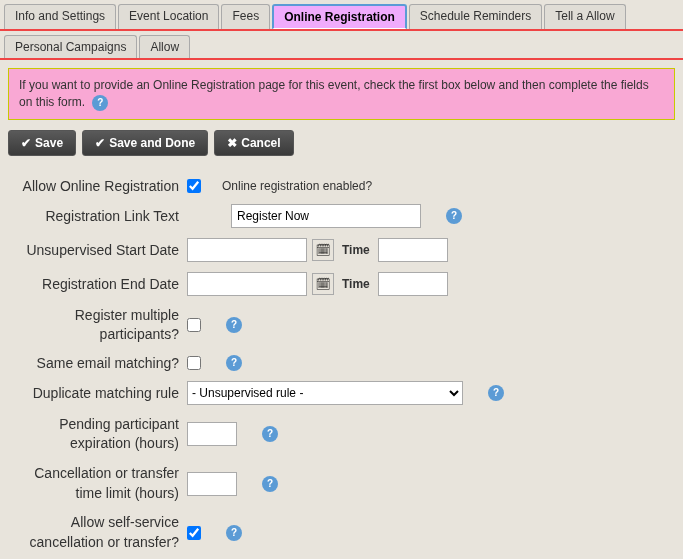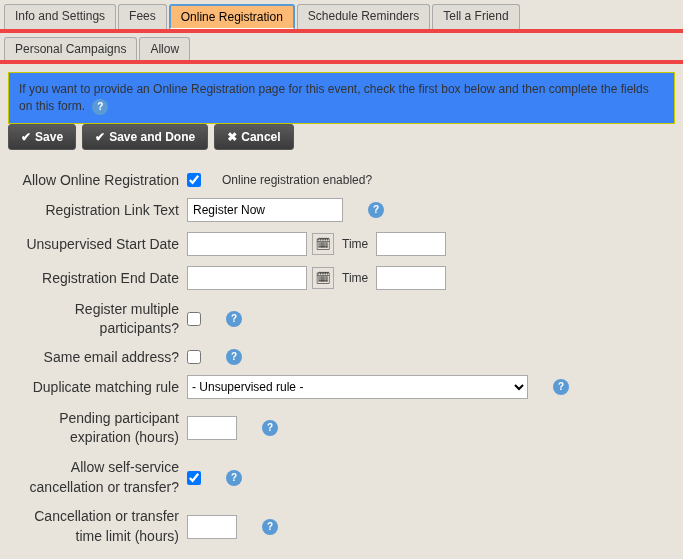--- a/index.html
+++ b/index.html
@@ -9,55 +9,56 @@
       background: #d4d0c8;
       width: 683px;
       min-height: 559px;
     }
 
     
     .tabs-row {
       display: flex;
       flex-wrap: wrap;
       background: #e8e4dc;
-      border-bottom: 4px solid #ef4444;
+      border-bottom: 2px solid #ef4444;
       padding: 4px 4px 0 4px;
       gap: 2px;
     }
     .tab {
       padding: 4px 10px;
       border: 1px solid #aaa;
       border-bottom: none;
       background: #e0ddd6;
       cursor: pointer;
       font-size: 12px;
       color: #333;
       border-radius: 3px 3px 0 0;
     }
     .tab.active-blue {
-      background: #fdba74;
+      background: #f0abfc;
       border: 2px solid #5b9bd5;
       border-bottom: 1px solid #fff;
-      font-weight: normal;
+      font-weight: bold;
       color: #000;
       position: relative;
       z-index: 2;
     }
 
     
     .content-area {
       background: #e8e4dc;
       padding: 8px;
     }
 
     
     .info-box {
       border: 1px solid #c8c800;
-      background: #3b82f6;
+      background: #f9a8d4;
       padding: 8px 10px;
+      margin-bottom: 10px;
       font-size: 12px;
       color: #333;
       line-height: 1.4;
     }
 
     
     .toolbar {
       display: flex;
       gap: 6px;
       margin-bottom: 14px;
@@ -109,21 +110,22 @@
 
     input[type="text"] {
       border: 1px solid #aaa;
       padding: 3px 5px;
       font-size: 12px;
       background: #fff;
       height: 24px;
     }
 
     .registration-link-input {
-      width: 156px;
+      width: 190px;
+      margin-left: 44px;
     }
     .date-input {
       width: 120px;
     }
     .time-input {
       width: 70px;
     }
     .hours-input {
       width: 50px;
     }
@@ -152,21 +154,21 @@
       text-align: center;
       line-height: 16px;
       font-size: 10px;
       font-weight: bold;
       cursor: pointer;
       margin-left: 4px;
       vertical-align: middle;
     }
 
     select.duplicate-rule {
-      width: 341px;
+      width: 276px;
       height: 24px;
       font-size: 12px;
       border: 1px solid #aaa;
       background: #fff;
     }
 
     .checkbox-group {
       display: flex;
       align-items: center;
       gap: 21px;
@@ -180,42 +182,44 @@
     .date-row {
       display: flex;
       align-items: center;
       gap: 4px;
     }
 
     .time-label {
       font-size: 12px;
       color: #333;
       margin: 0 4px;
+      font-weight: bold;
     }
 
     
     input[type="checkbox"] {
       width: 14px;
       height: 14px;
       cursor: pointer;
     }
 
     .multi-line-label {
       line-height: 1.4;
     }
   </style>
 </head>
 <body>
 
 <div class="tabs-row">
   <div class="tab">Info and Settings</div>
+  <div class="tab">Event Location</div>
   <div class="tab">Fees</div>
   <div class="tab active-blue">Online Registration</div>
   <div class="tab">Schedule Reminders</div>
-  <div class="tab">Tell a Friend</div>
+  <div class="tab">Tell a Allow</div>
 </div>
 
 <div class="tabs-row" style="border-top: none; align-items: flex-end;">
   <div class="tab">Personal Campaigns</div>
   <div class="tab">Allow</div>
 </div>
 
 <div class="content-area">
 
   <div class="info-box">
@@ -289,21 +293,21 @@
       <td class="label-cell multi-line-label" style="line-height:1.4; vertical-align: middle;">Register multiple participants?</td>
       <td class="field-cell">
         <div class="checkbox-group">
           <input type="checkbox" style="">
           <span class="help-icon">?</span>
         </div>
       </td>
     </tr>
 
     <tr>
-      <td class="label-cell">Same email address?</td>
+      <td class="label-cell">Same email matching?</td>
       <td class="field-cell">
         <div class="checkbox-group">
           <input type="checkbox" style="">
           <span class="help-icon">?</span>
         </div>
       </td>
     </tr>
 
     <tr>
       <td class="label-cell">Duplicate matching rule</td>
@@ -323,33 +327,33 @@
       <td class="label-cell multi-line-label" style="line-height:1.4; vertical-align: middle;">Pending participant<br>expiration (hours)</td>
       <td class="field-cell">
         <div class="checkbox-group">
           <input type="text" class="hours-input" style="">
           <span class="help-icon">?</span>
         </div>
       </td>
     </tr>
 
     <tr>
+      <td class="label-cell multi-line-label" style="line-height:1.4; vertical-align: middle;">Cancellation or transfer<br>time limit (hours)</td>
+      <td class="field-cell">
+        <div class="checkbox-group">
+          <input type="text" class="hours-input" style="">
+          <span class="help-icon">?</span>
+        </div>
+      </td>
+    </tr>
+
+    <tr>
       <td class="label-cell multi-line-label" style="line-height:1.4; vertical-align: middle;">Allow self-service<br>cancellation or transfer?</td>
       <td class="field-cell">
         <div class="checkbox-group">
           <input type="checkbox" checked="" style="">
-          <span class="help-icon">?</span>
-        </div>
-      </td>
-    </tr>
-
-    <tr>
-      <td class="label-cell multi-line-label" style="line-height:1.4; vertical-align: middle;">Cancellation or transfer<br>time limit (hours)</td>
-      <td class="field-cell">
-        <div class="checkbox-group">
-          <input type="text" class="hours-input" style="">
           <span class="help-icon">?</span>
         </div>
       </td>
     </tr>
   </tbody>
     </table>
 </div>
 
 </body></html>

